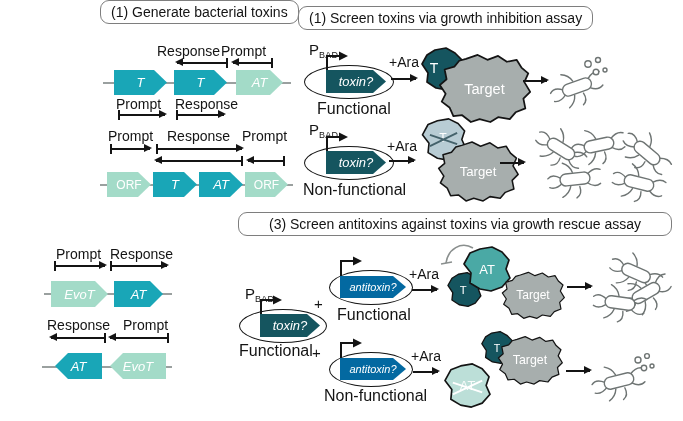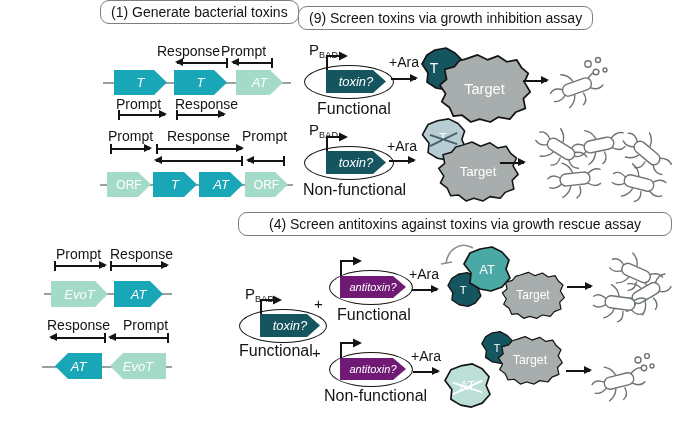--- a/index.html
+++ b/index.html
@@ -16,21 +16,21 @@
   .line{position:absolute;height:1.5px;background:#9aa09f}
   
   .gene{position:absolute;display:flex;align-items:center;justify-content:center;
         color:#fff;font-style:italic}
   .gene span{font-size:13px}
   .gene.right{clip-path:polygon(0 0,calc(100% - 13px) 0,100% 50%,calc(100% - 13px) 100%,0 100%)}
   .gene.left{clip-path:polygon(13px 0,100% 0,100% 100%,13px 100%,0 50%)}
   .g-teal{background:#19a6b7;filter:drop-shadow(1px 0 0 #0d7280) drop-shadow(-1px 0 0 #0d7280) drop-shadow(0 1px 0 #0d7280) drop-shadow(0 -1px 0 #0d7280)}
   .g-pale{background:#a3dbc8;filter:drop-shadow(1px 0 0 #4fae9e) drop-shadow(-1px 0 0 #4fae9e) drop-shadow(0 1px 0 #4fae9e) drop-shadow(0 -1px 0 #4fae9e)}
   .g-dark{background:#15555f;filter:drop-shadow(1px 0 0 #0a2e34) drop-shadow(-1px 0 0 #0a2e34) drop-shadow(0 1px 0 #0a2e34) drop-shadow(0 -1px 0 #0a2e34)}
-  .g-med{background:#701a75;filter:drop-shadow(1px 0 0 #2e8b80) drop-shadow(-1px 0 0 #2e8b80) drop-shadow(0 1px 0 #2e8b80) drop-shadow(0 -1px 0 #2e8b80)}
+  .g-med{background:#0369a1;filter:drop-shadow(1px 0 0 #2e8b80) drop-shadow(-1px 0 0 #2e8b80) drop-shadow(0 1px 0 #2e8b80) drop-shadow(0 -1px 0 #2e8b80)}
   .up{font-style:normal}
   
   .ma{position:absolute;height:1.8px;background:#141414}
   .ma::before,.ma::after{content:"";position:absolute}
   .ma.r::before{left:0;top:-4px;width:1.8px;height:10px;background:#141414}
   .ma.r::after{right:-2px;top:-3.7px;width:0;height:0;border-left:8px solid #141414;
                border-top:4.6px solid transparent;border-bottom:4.6px solid transparent}
   .ma.l::before{right:0;top:-4px;width:1.8px;height:10px;background:#141414}
   .ma.l::after{left:-2px;top:-3.7px;width:0;height:0;border-right:8px solid #141414;
                border-top:4.6px solid transparent;border-bottom:4.6px solid transparent}
@@ -105,21 +105,21 @@
       <span>T</span>
     </div>
   <div class="gene right g-teal" style="left:199px;top:172px;width:44px;height:25px">
       <span>AT</span>
     </div>
   <div class="gene right g-pale" style="left:245px;top:172px;width:43px;height:25px">
       <span class="up" style="font-size:12px">ORF</span>
     </div>
 
   <div class="hdr" style="left:298px;top:6px">
-    <span>(9) Screen toxins via growth inhibition assay</span>
+    <span>(1) Screen toxins via growth inhibition assay</span>
   </div>
 
   <span class="pbad" style="left:309px;top:41px"><span>P</span><span class="sub">BAD</span></span>
   <div class="plas" style="left:304px;top:65px;width:88px;height:32px"></div>
   <svg class="abs" style="left:324px;top:50px" width="26" height="22" viewBox="0 0 26 22">
     <path d="M3,21 L3,6 L16,6" fill="none" stroke="#141414" stroke-width="2"></path>
       <path d="M15,1.5 L24,6 L15,10.5 Z" fill="#141414"></path>
   </svg>
   <div class="gene right g-dark" style="left:326px;top:70px;width:60px;height:23px">
       <span>toxin?</span>
@@ -195,21 +195,21 @@
   <div class="ma l" style="left:110px;top:337px;width:59px"></div>
   <div class="line" style="left:42px;top:366px;width:130px"></div>
   <div class="gene left g-teal" style="left:55px;top:353px;width:47px;height:26px">
       <span>AT</span>
     </div>
   <div class="gene left g-pale" style="left:110px;top:353px;width:56px;height:26px">
       <span>EvoT</span>
     </div>
 
   <div class="hdr" style="left:238px;top:212px;width:434px;text-align:center">
-    <span>(4) Screen antitoxins against toxins via growth rescue assay</span>
+    <span>(3) Screen antitoxins against toxins via growth rescue assay</span>
   </div>
 
   <span class="pbad" style="left:245px;top:285px"><span>P</span><span class="sub">BAD</span></span>
   <span class="plus" style="left:314px;top:295px">+</span>
   <div class="plas" style="left:239px;top:309px;width:86px;height:32px"></div>
   <svg class="abs" style="left:258px;top:294px" width="26" height="22" viewBox="0 0 26 22">
     <path d="M3,21 L3,6 L16,6" fill="none" stroke="#141414" stroke-width="2"></path>
       <path d="M15,1.5 L24,6 L15,10.5 Z" fill="#141414"></path>
   </svg>
   <div class="gene right g-dark" style="left:260px;top:314px;width:60px;height:23px">

